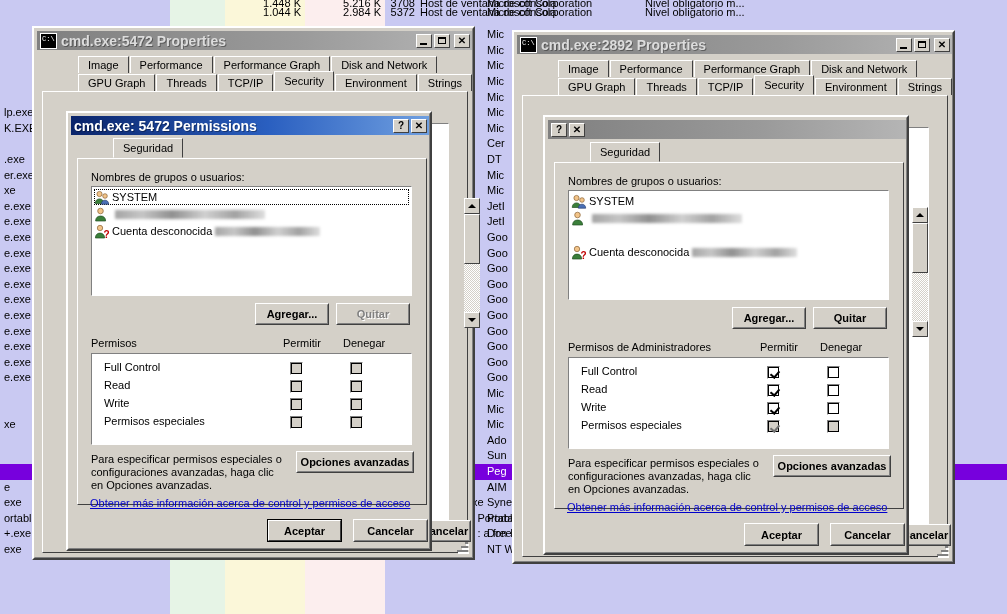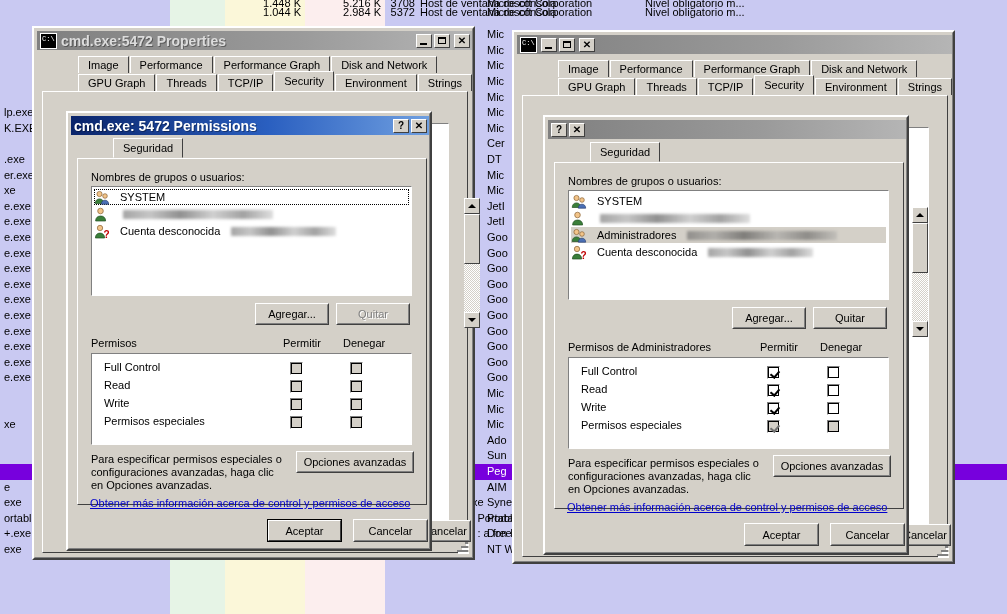--- a/index.html
+++ b/index.html
@@ -89,29 +89,29 @@
   .lbl{position:absolute;font-size:11px;color:#000;white-space:nowrap;}
 
   .btn{position:absolute;background:#d4d0c8;font-size:11px;color:#000;
      border-top:1px solid #ffffff;border-left:1px solid #ffffff;
      border-right:1px solid #404040;border-bottom:1px solid #404040;
      box-sizing:border-box;text-align:center;white-space:nowrap;
      font-family:"Liberation Sans",sans-serif;}
   .btn .bi{display:block;width:100%;height:100%;
      border-top:1px solid #d4d0c8;border-left:1px solid #d4d0c8;
      border-right:1px solid #808080;border-bottom:1px solid #808080;
-     box-sizing:border-box;display:flex;align-items:center;justify-content:center;}
+     box-sizing:border-box;display:flex;align-items:center;justify-content:center;font-weight:bold;}
   .btn.def{border:1px solid #000;}
   .btn.def .bi{border-top:1px solid #ffffff;border-left:1px solid #ffffff;
      border-right:1px solid #404040;border-bottom:1px solid #404040;}
   .btn.disabled .bi{color:#808080;text-shadow:1px 1px 0 #ffffff;}
 
   
   .acl-row{position:absolute;left:2px;right:2px;height:16px;font-size:11px;color:#000;
-     display:flex;align-items:center;white-space:nowrap;gap:8px;}
+     display:flex;align-items:center;white-space:nowrap;}
   .acl-row.sel-dotted{outline:1px dotted #000;outline-offset:-1px;}
   .acl-row.sel-gray{background:#d4d0c8;}
   .user-ico{width:16px;height:15px;margin-right:2px;flex:0 0 auto;position:relative;}
 
   .blur{display:inline-block;height:9px;vertical-align:middle;
      background:linear-gradient(to right,rgba(90,90,90,.55),rgba(140,140,140,.5) 18%,rgba(70,70,70,.6) 38%,rgba(150,150,150,.45) 60%,rgba(85,85,85,.55) 80%,rgba(160,160,160,.35));
      filter:blur(1.6px);border-radius:1px;}
 
   
   .perm-row{position:absolute;left:0;right:0;height:18px;font-size:11px;color:#000;}
@@ -586,20 +586,21 @@
     <i style="bottom:9px;width:3px;"></i>
       <b style="bottom:11px;width:3px;"></b>
   </div>
 </div>
 
 <div class="win" id="win-right" style="left:512px;top:30px;width:443px;height:534px;">
   <div class="win-inner-edge"></div>
 
   <div class="titlebar inactive" style="width:435px;">
     <span class="tb-icon"></span>
+    <span class="tb-title">cmd.exe:2892 Properties</span>
     <span class="tb-btns">
       <span class="tb-btn">
           <span class="gl gl-min"></span>
         </span>
       <span class="tb-btn">
           <span class="gl gl-max"></span>
         </span>
       <span class="tb-btn sep">
           <span class="gl gl-close">✕</span>
         </span>
@@ -804,30 +805,20 @@
           </svg></span>
         <span>SYSTEM</span>
       </div>
       <div class="acl-row" style="top: 19px;">
         <span class="user-ico"><svg width="16" height="15" viewBox="0 0 16 15">
             <circle cx="6.5" cy="4" r="2.8" fill="#f2c489" stroke="#8a6234" stroke-width=".7"></circle>
             <path d="M1.6 14c0-3.3 2.1-5 5-5s5 1.7 5 5z" fill="#3a7f3a" stroke="#245024" stroke-width=".7"></path>
           </svg></span>
         <span class="blur" style="width: 150px; margin-left: 3px;"></span>
       </div>
-      <div class="acl-row sel-gray" style="top: 36px;">
-        <span class="user-ico"><svg width="16" height="15" viewBox="0 0 16 15">
-            <circle cx="5.5" cy="4" r="2.6" fill="#f2c489" stroke="#8a6234" stroke-width=".7"></circle>
-            <path d="M1.2 13.5c0-3 1.9-4.6 4.3-4.6s4.3 1.6 4.3 4.6z" fill="#3a7f3a" stroke="#245024" stroke-width=".7"></path>
-            <circle cx="11" cy="6" r="2.3" fill="#f2c489" stroke="#8a6234" stroke-width=".7"></circle>
-            <path d="M7.3 14.2c0-2.6 1.7-4 3.7-4s3.7 1.4 3.7 4z" fill="#4a6fb5" stroke="#2b4272" stroke-width=".7"></path>
-          </svg></span>
-        <span>Administradores</span>
-        <span class="blur" style="width: 150px; margin-left: 3px;"></span>
-      </div>
       <div class="acl-row" style="top: 53px;">
         <span class="user-ico"><svg width="16" height="15" viewBox="0 0 16 15">
             <circle cx="6" cy="4" r="2.7" fill="#f2c489" stroke="#8a6234" stroke-width=".7"></circle>
             <path d="M1.4 14c0-3.2 2-4.9 4.6-4.9s4.6 1.7 4.6 4.9z" fill="#3a7f3a" stroke="#245024" stroke-width=".7"></path>
             <text x="9.5" y="13.5" font-size="10" font-weight="bold" fill="#c00000" font-family="Liberation Sans, sans-serif">?</text>
           </svg></span>
         <span>Cuenta desconocida</span>
         <span class="blur" style="width: 105px; margin-left: 3px;"></span>
       </div>
     </div>

